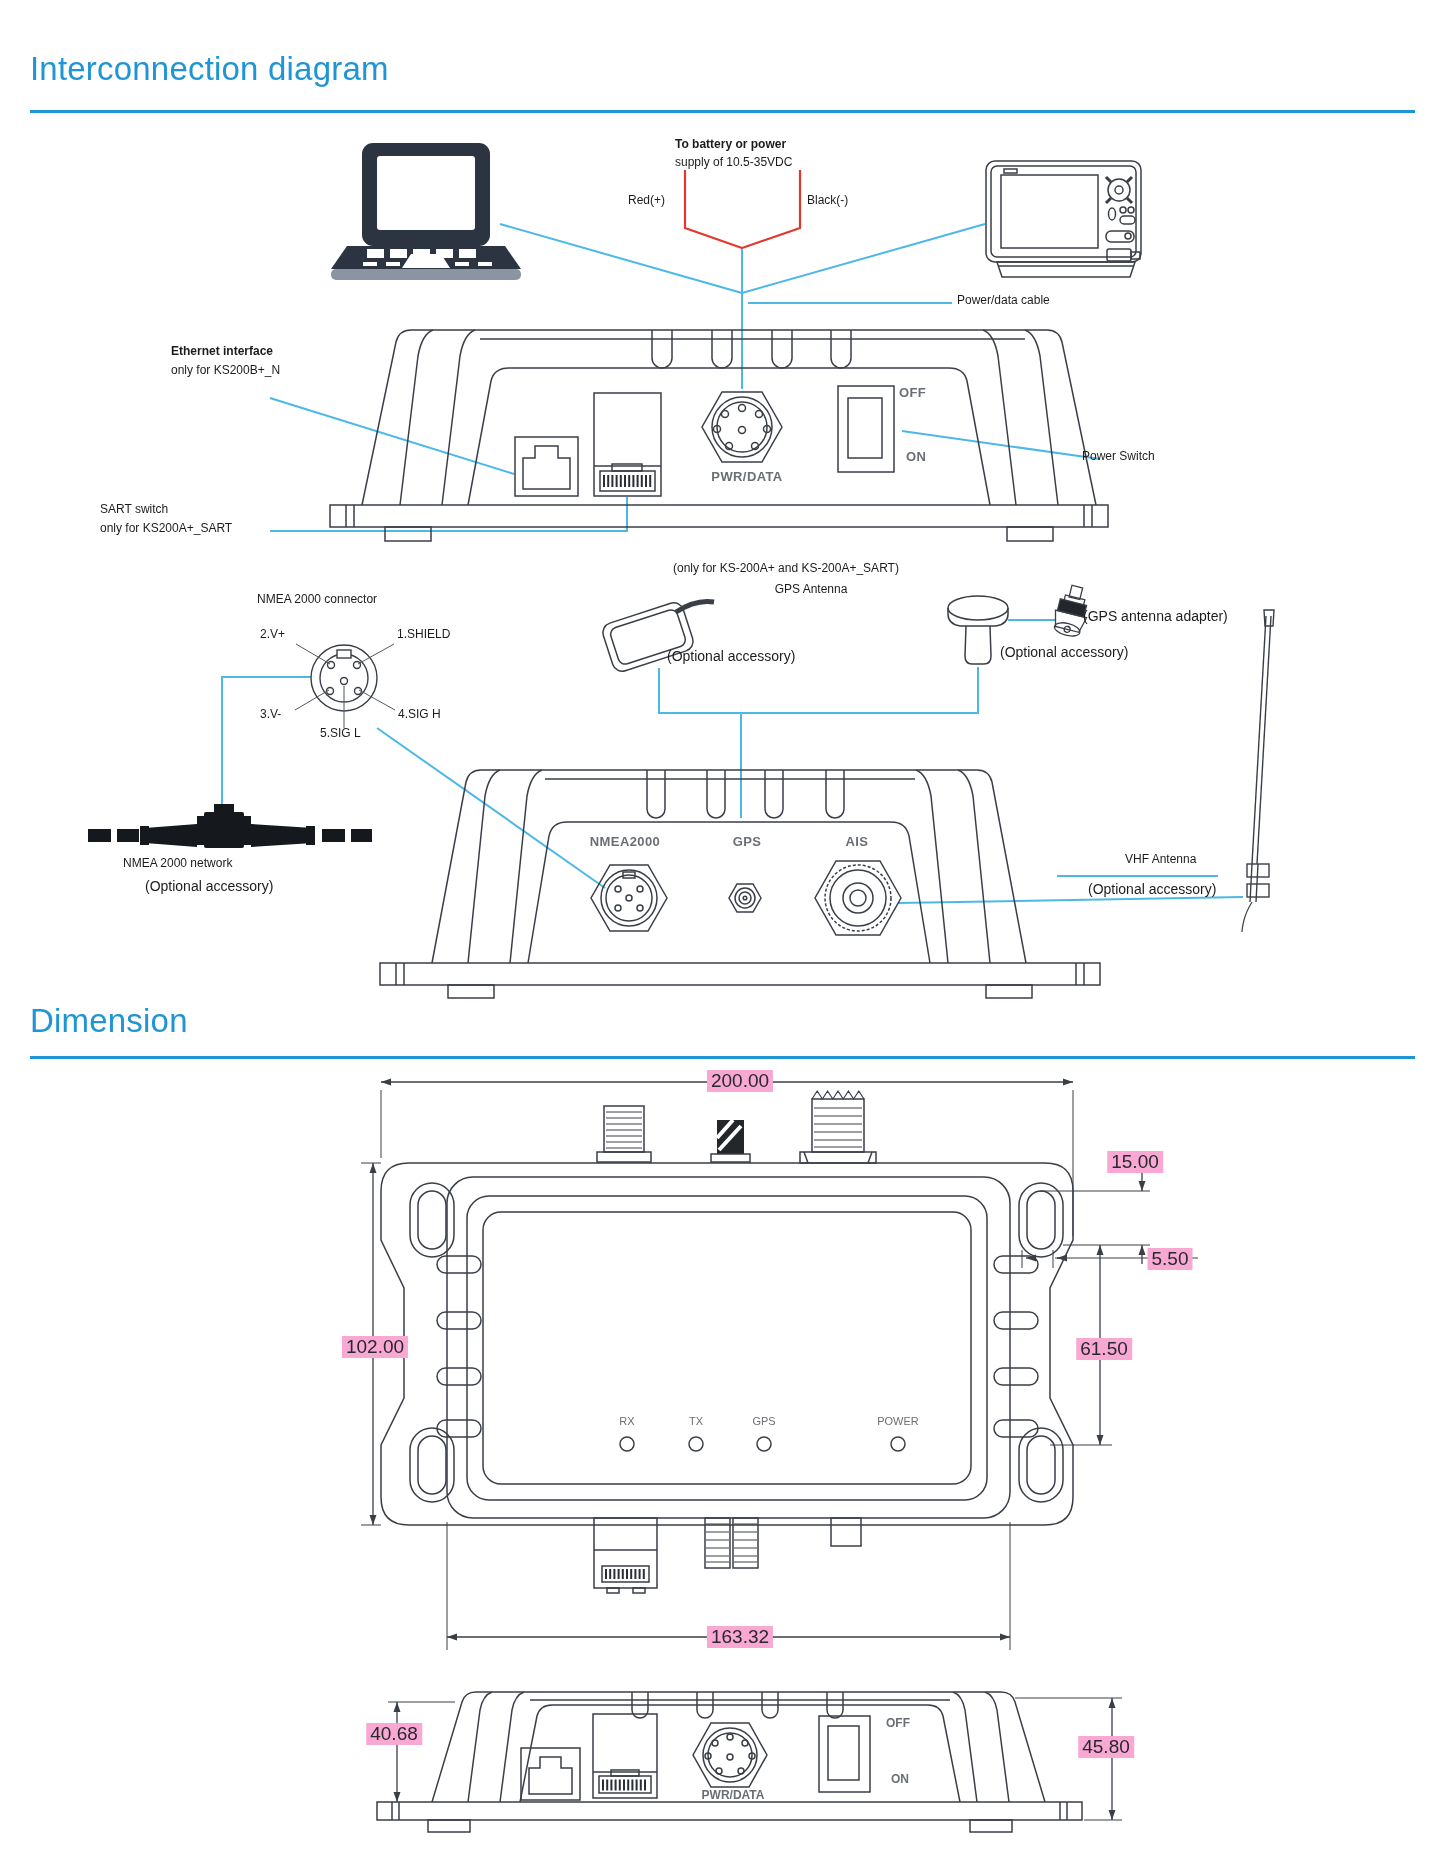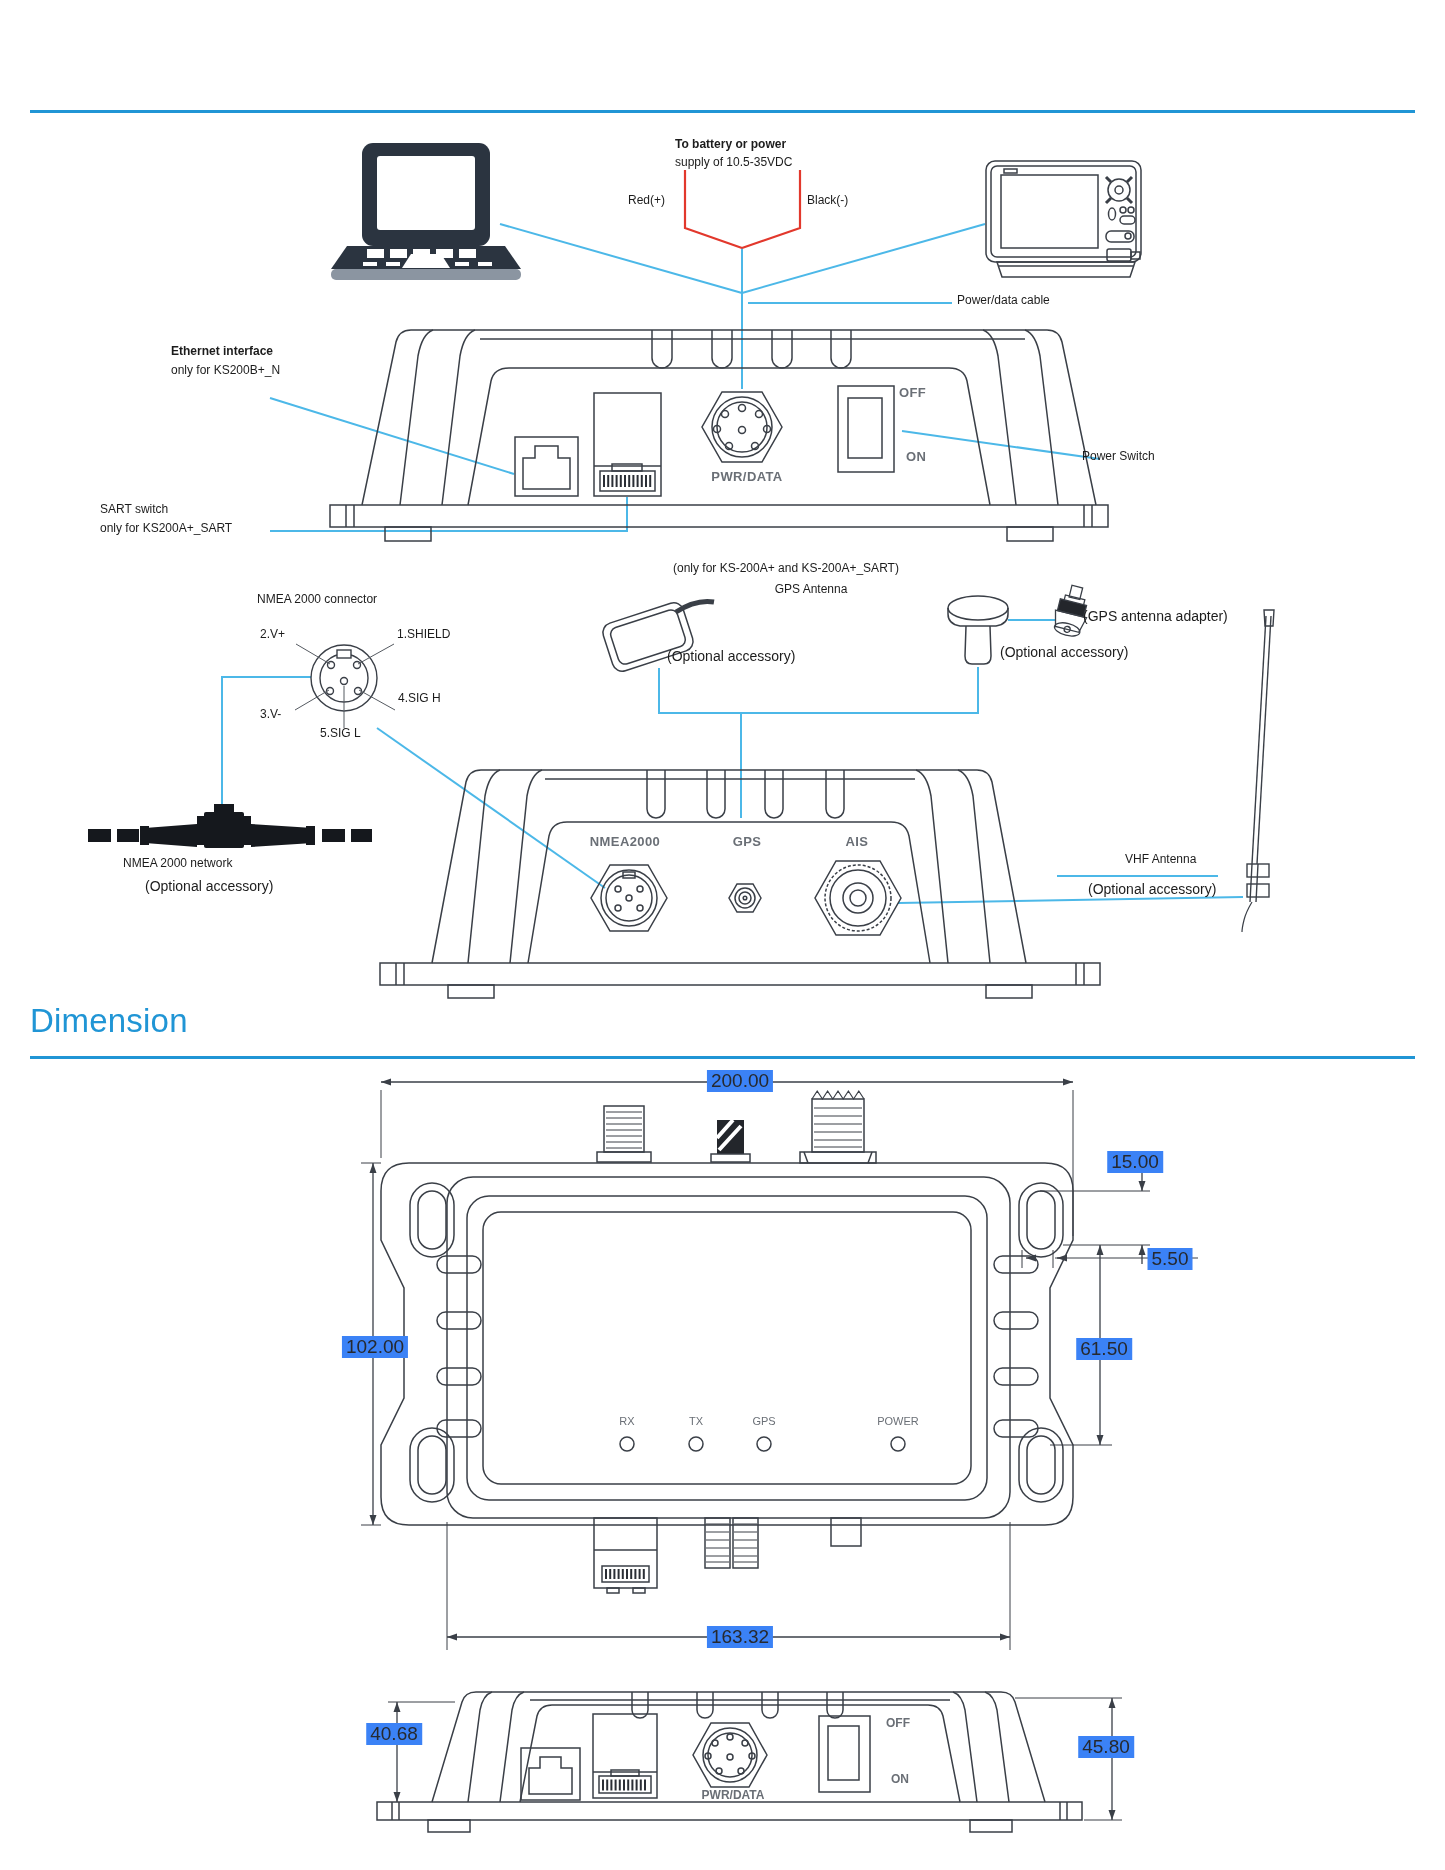--- a/index.html
+++ b/index.html
@@ -8,21 +8,21 @@
   .page{position:relative;width:1445px;height:1870px;background:#fff;overflow:hidden}
   .art{position:absolute;left:0;top:0}
   .h1{position:absolute;font-size:33px;color:#2095d5;letter-spacing:.2px;white-space:nowrap}
   .rule{position:absolute;left:30px;width:1385px;height:3px;background:#2095d5}
   .lbl{position:absolute;font-size:12px;color:#1c1c1c;white-space:nowrap;line-height:1.15}
   .b{font-weight:bold}
   .c{transform:translateX(-50%)}
   .sm{font-size:14px}
   .panel{position:absolute;font-size:13px;color:#6a6f76;font-weight:bold;letter-spacing:.4px;white-space:nowrap}
   .panel2{position:absolute;font-size:12px;color:#6a6f76;font-weight:bold;white-space:nowrap}
-  .dim{position:absolute;font-size:19px;color:#26292e;background:#3b82f6;padding:0 4px;white-space:nowrap}
+  .dim{position:absolute;font-size:19px;color:#26292e;background:#f9a8d4;padding:0 4px;white-space:nowrap}
   .led{position:absolute;font-size:11px;color:#6a6f76;white-space:nowrap}
 </style>
 </head>
 <body>
 
 <div class="page">
 
 <svg class="art" width="1445" height="1870" viewBox="0 0 1445 1870">
   <defs>
     <marker id="arr" markerWidth="12" markerHeight="10" refX="10" refY="4" orient="auto-start-reverse" markerUnits="userSpaceOnUse">
@@ -378,20 +378,21 @@
     </g>
     <g stroke-width="1.3">
       <path d="M397,1702 V1802" marker-start="url(#arr)" marker-end="url(#arr)"></path>
       <path d="M388,1702 H455" stroke-width="1"></path>
       <path d="M1112,1698 V1820" marker-start="url(#arr)" marker-end="url(#arr)"></path>
       <path d="M1015,1698 H1122 M1084,1820 H1122" stroke-width="1"></path>
     </g>
   </g>
 </svg>
 
+<div class="h1" style="left:30px;top:50px">Interconnection diagram</div>
 <div class="rule" style="top:110px"></div>
 <div class="h1" style="left:30px;top:1002px">Dimension</div>
 <div class="rule" style="top:1056px"></div>
 
 <span class="lbl b" style="left:675px;top:138px">To battery or power</span>
 <span class="lbl" style="left:675px;top:156px">supply of 10.5-35VDC</span>
 <span class="lbl" style="left:628px;top:194px">Red(+)</span>
 <span class="lbl" style="left:807px;top:194px">Black(-)</span>
 <span class="lbl" style="left:957px;top:294px">Power/data cable</span>
 <span class="lbl b" style="left:171px;top:345px">Ethernet interface</span>
@@ -399,21 +400,21 @@
 <span class="lbl" style="left:100px;top:503px">SART switch</span>
 <span class="lbl" style="left:100px;top:522px">only for KS200A+_SART</span>
 <span class="lbl" style="left:1082px;top:450px">Power Switch</span>
 <span class="panel" style="left:899px;top:385px">OFF</span>
 <span class="panel" style="left:906px;top:449px">ON</span>
 <span class="panel c" style="left:747px;top:469px">PWR/DATA</span>
 <span class="lbl" style="left:257px;top:593px">NMEA 2000 connector</span>
 <span class="lbl" style="left:260px;top:628px">2.V+</span>
 <span class="lbl" style="left:397px;top:628px">1.SHIELD</span>
 <span class="lbl" style="left:260px;top:708px">3.V-</span>
-<span class="lbl" style="left:398px;top:692px">4.SIG H</span>
+<span class="lbl" style="left:398px;top:708px">4.SIG H</span>
 <span class="lbl" style="left:320px;top:727px">5.SIG L</span>
 <span class="lbl" style="left:673px;top:562px">(only for KS-200A+ and KS-200A+_SART)</span>
 <span class="lbl c" style="left:811px;top:583px">GPS Antenna</span>
 <span class="lbl sm" style="left:667px;top:648px">(Optional accessory)</span>
 <span class="lbl sm" style="left:1000px;top:644px">(Optional accessory)</span>
 <span class="lbl sm" style="left:1083px;top:608px">(GPS antenna adapter)</span>
 <span class="panel c" style="left:625px;top:834px">NMEA2000</span>
 <span class="panel c" style="left:747px;top:834px">GPS</span>
 <span class="panel c" style="left:857px;top:834px">AIS</span>
 <span class="lbl" style="left:123px;top:857px">NMEA 2000 network</span>

